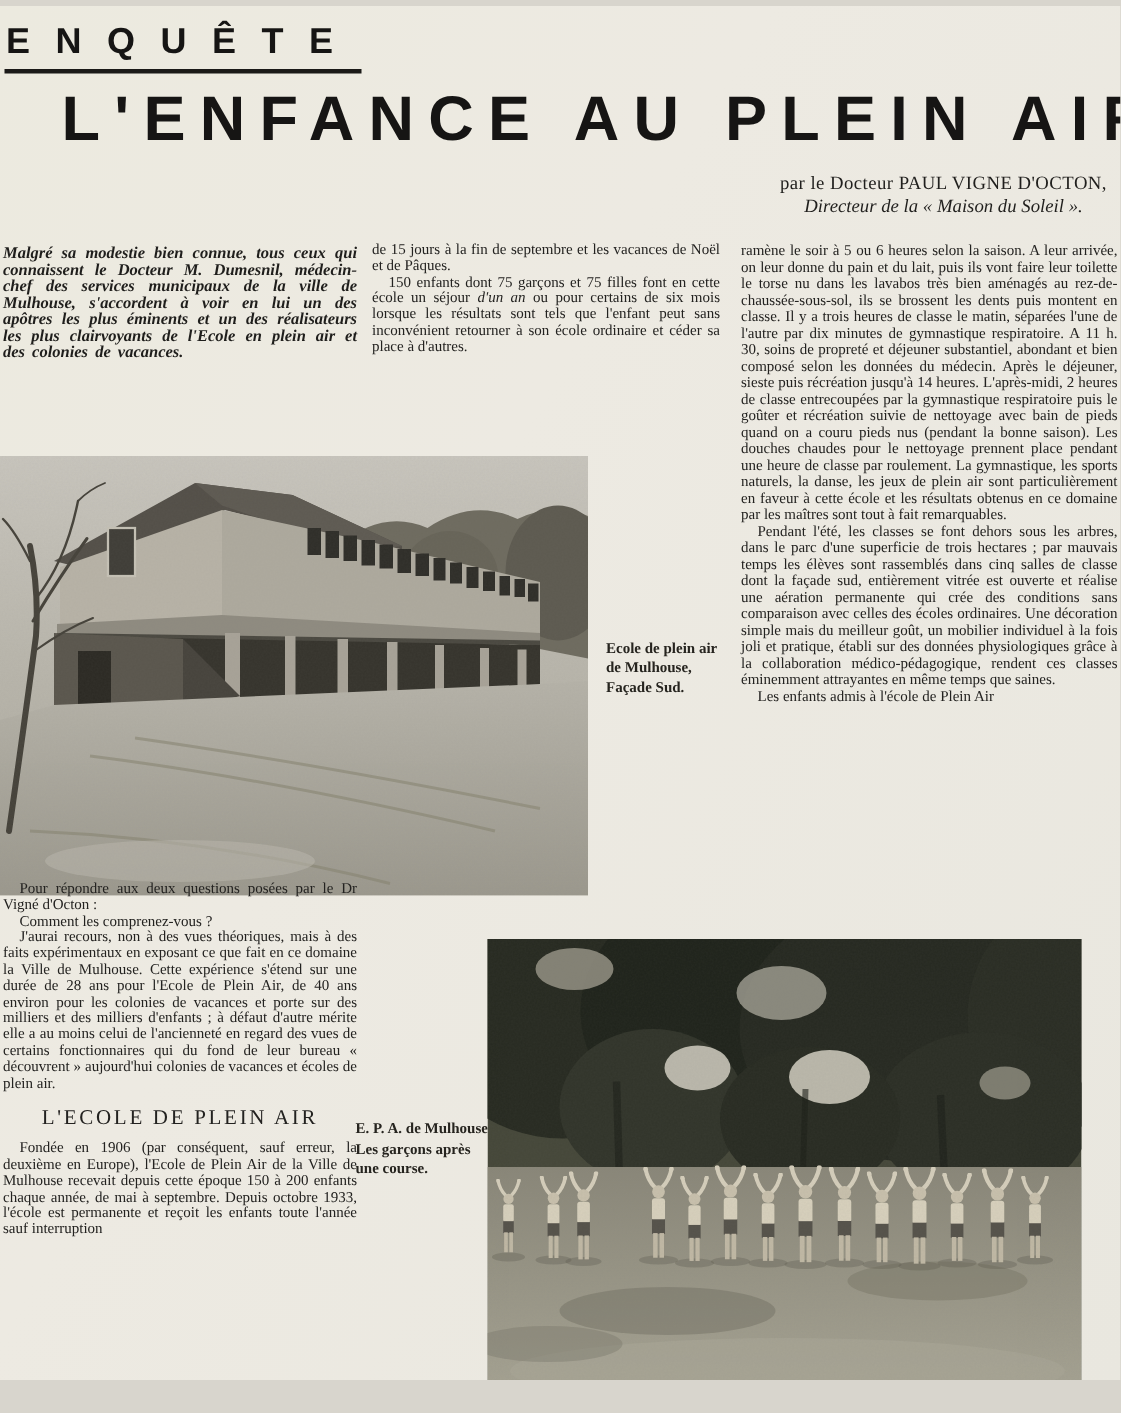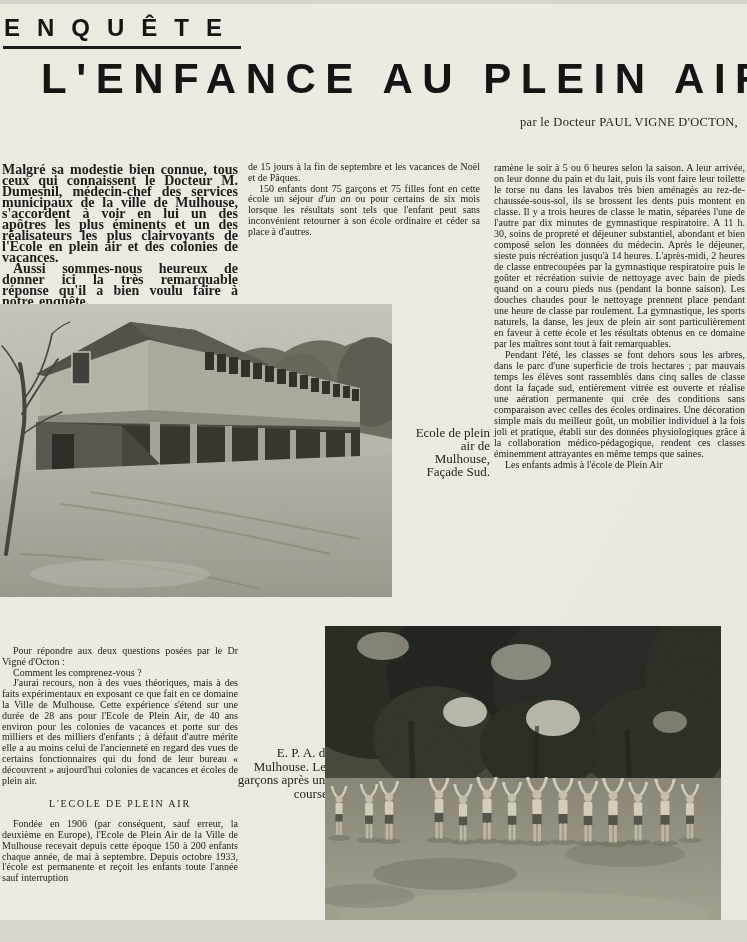--- a/index.html
+++ b/index.html
@@ -23,59 +23,59 @@
     letter-spacing:9.5px;color:#161514;white-space:nowrap;padding-left:40px;
   }
   .byline{position:absolute;right:9px;top:111px;text-align:center;line-height:15px;}
   .byline-main{font-size:12.5px;letter-spacing:.3px;color:#201f1d;}
   .byline-sub{font-size:12.5px;font-style:italic;color:#201f1d;}
   .col{position:absolute;font-size:10px;line-height:10.8px;text-align:justify;hyphens:auto;}
   .col p{margin:0;text-indent:11px;}
   .col p.noindent{text-indent:0;}
   .col-intro{
     left:2px;top:160px;width:236px;
-    font-weight:700;font-size:14px;line-height:11px;
+    font-style:italic;font-weight:700;font-size:11px;line-height:11px;
     word-spacing:2px;color:#1f1e1c;
   }
   .col-middle{left:248px;top:158px;width:232px;}
   .col-right{left:494px;top:158px;width:251px;line-height:11px;}
-  .col-left-lower{left:2px;top:642px;width:236px;}
+  .col-left-lower{left:2px;top:584px;width:236px;}
   .subheading{
     text-align:center;text-indent:0 !important;
-    font-size:10px;letter-spacing:1.8px;font-weight:400;
+    font-size:14px;letter-spacing:1.8px;font-weight:400;
     margin:13px 0 9px 0 !important;white-space:nowrap;
   }
   .figure{position:absolute;margin:0;padding:0;line-height:0;}
   .fig-building{left:0;top:300px;width:392px;height:293px;}
   .fig-children{left:325px;top:622px;width:396px;height:297px;}
   .figure svg{width:100%;height:100%;display:block;}
   .caption{
-    position:absolute;font-weight:400;font-size:13px;line-height:13px;
-    text-align:right;color:#26241f;
+    position:absolute;font-weight:700;font-size:10px;line-height:13px;
+    text-align:left;color:#26241f;
   }
   .caption-building{left:404px;top:422px;width:86px;}
   .caption-children{left:237px;top:742px;width:94px;line-height:13.5px;}
   em{font-style:italic;}
 </style>
 </head>
 <body>
 
 <div class="page">
 
   <div class="kicker">ENQUÊTE</div>
 
   <h1 class="title">L'ENFANCE AU PLEIN AIR</h1>
 
   <div class="byline">
     <div class="byline-main">par le Docteur PAUL VIGNE D'OCTON,</div>
+    <div class="byline-sub">Directeur de la « Maison du Soleil ».</div>
   </div>
 
   <div class="col col-intro">
     <p class="noindent">Malgré sa modestie bien connue, tous ceux qui connaissent le Docteur M. Dumesnil, médecin-chef des services municipaux de la ville de Mulhouse, s'accordent à voir en lui un des apôtres les plus éminents et un des réalisateurs les plus clairvoyants de l'Ecole en plein air et des colonies de vacances.</p>
-    <p>Aussi sommes-nous heureux de donner ici la très remarquable réponse qu'il a bien voulu faire à notre enquête.</p>
   </div>
 
   <div class="col col-middle">
     <p class="noindent">de 15 jours à la fin de septembre et les vacances de Noël et de Pâques.</p>
     <p><span>150 enfants dont 75 garçons et 75 filles font en cette école un séjour </span><em>d'un an</em><span> ou pour certains de six mois lorsque les résultats sont tels que l'enfant peut sans inconvénient retourner à son école ordinaire et céder sa place à d'autres.</span></p>
   </div>
 
   <div class="col col-right">
     <p class="noindent">ramène le soir à 5 ou 6 heures selon la saison. A leur arrivée, on leur donne du pain et du lait, puis ils vont faire leur toilette le torse nu dans les lavabos très bien aménagés au rez-de-chaussée-sous-sol, ils se brossent les dents puis montent en classe. Il y a trois heures de classe le matin, séparées l'une de l'autre par dix minutes de gymnastique respiratoire. A 11 h. 30, soins de propreté et déjeuner substantiel, abondant et bien composé selon les données du médecin. Après le déjeuner, sieste puis récréation jusqu'à 14 heures. L'après-midi, 2 heures de classe entrecoupées par la gymnastique respiratoire puis le goûter et récréation suivie de nettoyage avec bain de pieds quand on a couru pieds nus (pendant la bonne saison). Les douches chaudes pour le nettoyage prennent place pendant une heure de classe par roulement. La gymnastique, les sports naturels, la danse, les jeux de plein air sont particulièrement en faveur à cette école et les résultats obtenus en ce domaine par les maîtres sont tout à fait remarquables.</p>
     <p>Pendant l'été, les classes se font dehors sous les arbres, dans le parc d'une superficie de trois hectares ; par mauvais temps les élèves sont rassemblés dans cinq salles de classe dont la façade sud, entièrement vitrée est ouverte et réalise une aération permanente qui crée des conditions sans comparaison avec celles des écoles ordinaires. Une décoration simple mais du meilleur goût, un mobilier individuel à la fois joli et pratique, établi sur des données physiologiques grâce à la collaboration médico-pédagogique, rendent ces classes éminemment attrayantes en même temps que saines.</p>

